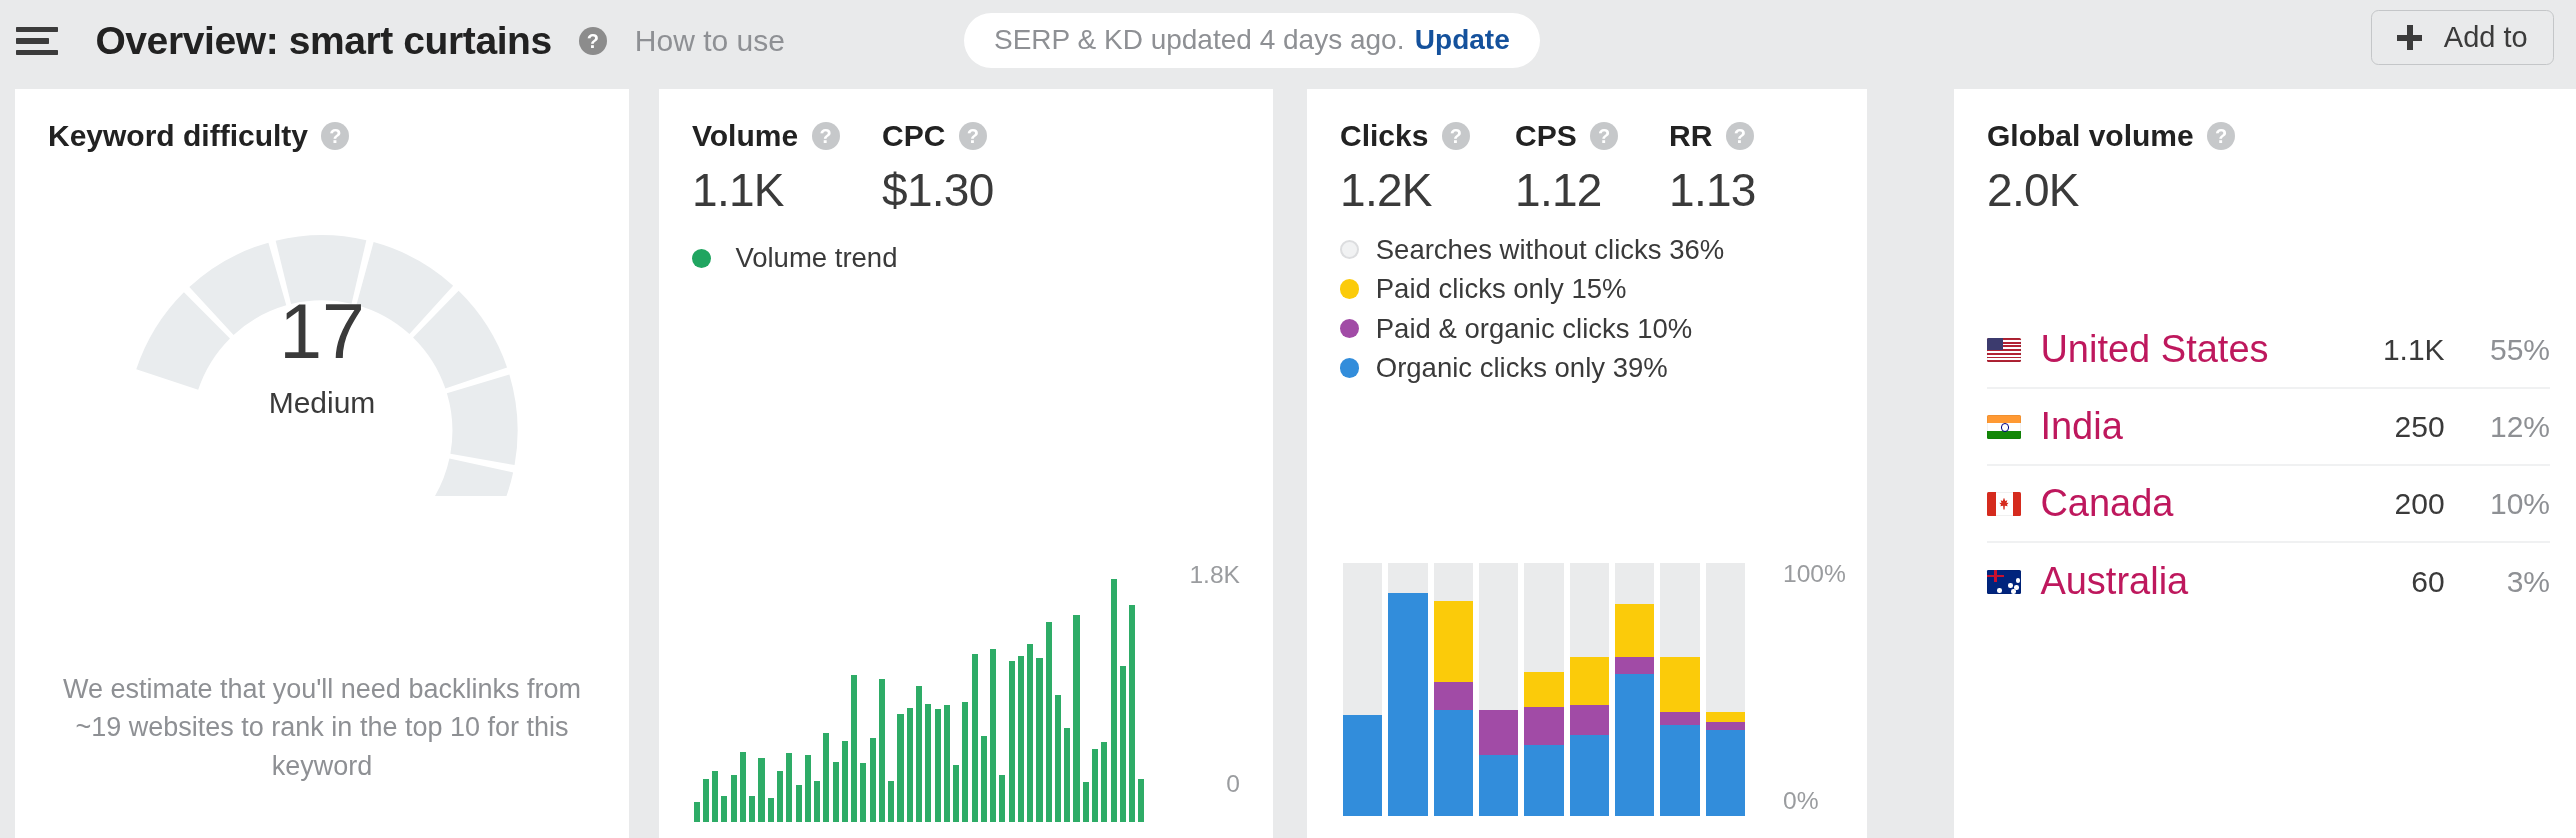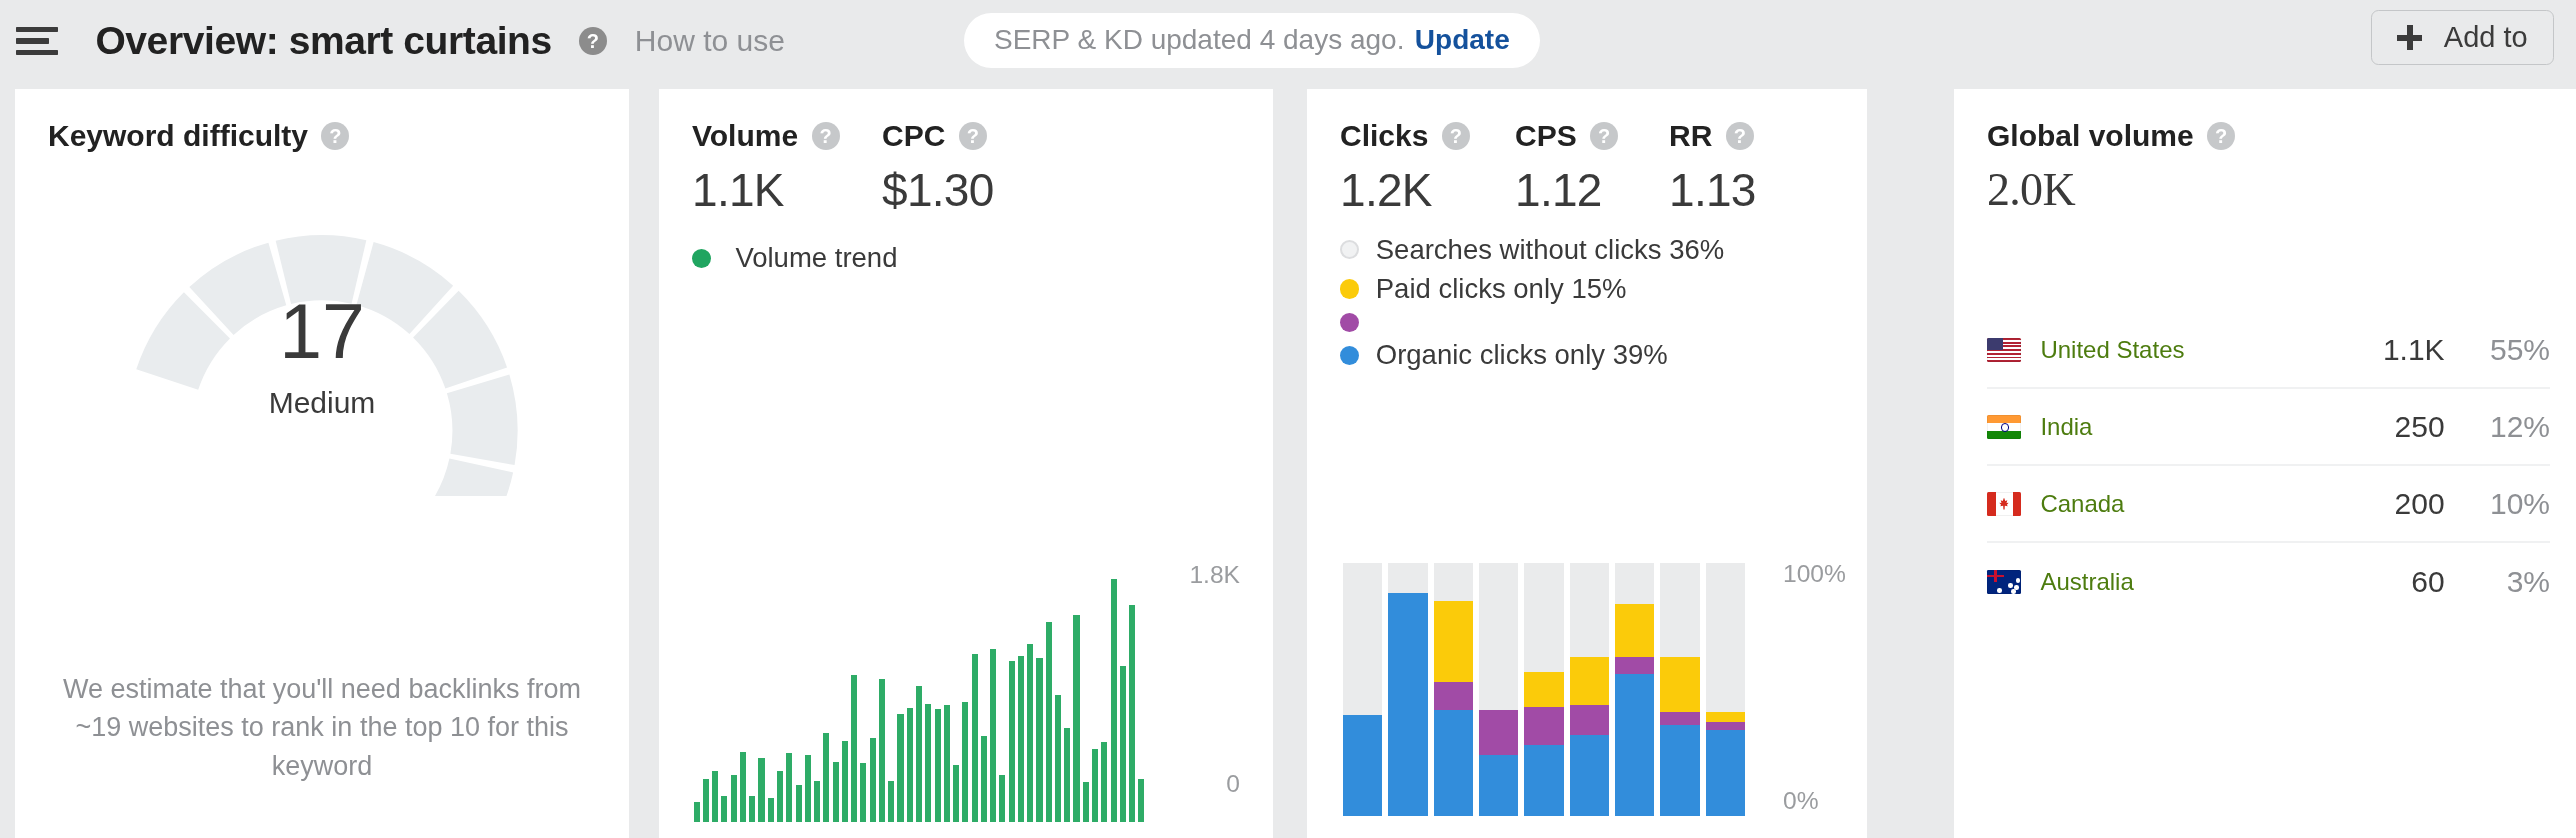--- a/index.html
+++ b/index.html
@@ -141,21 +141,21 @@
     display: flex; align-items: center;
     height: 77px;
     border-bottom: 2.2px solid #f0f1f2;
   }
   .country-row:last-child { border-bottom: none; }
   .flag {
     width: 34px; height: 24px; flex: 0 0 auto; margin-right: 19.4px;
     border-radius: 1.5px; overflow: hidden; position: relative;
     box-shadow: 0 0 0 0.7px rgba(0,0,0,.08) inset;
   }
-  .cname { font-size: 24px; color: #4d7c0f; cursor: pointer; white-space: nowrap; }
+  .cname { font-size: 38px; color: #be185d; cursor: pointer; white-space: nowrap; }
   .cspacer { flex: 1 1 auto; }
   .cvol { font-size: 30px; color: #3a3a3a; text-align: right; min-width: 112px; }
   .cpct { font-size: 30px; color: #8e9094; text-align: right; min-width: 86px; margin-left: 19.4px; }
 
   
   .flag-us { background:
       repeating-linear-gradient(to bottom, #b22234 0 1.8px, #fff 1.8px 3.7px); }
   .flag-us::after { content:""; position:absolute; left:0; top:0; width:46%; height:53%; background:#3c3b6e; }
   .flag-gb { background:#012169; }
   .flag-gb::before { content:""; position:absolute; inset:0;
@@ -360,20 +360,21 @@
         <div class="legend-row">
           <span class="legend-dot ring"></span>
           <span class="legend-text">Searches without clicks 36%</span>
         </div>
         <div class="legend-row">
           <span class="legend-dot" style="background: rgb(251, 203, 10);"></span>
           <span class="legend-text">Paid clicks only 15%</span>
         </div>
         <div class="legend-row">
           <span class="legend-dot" style="background: rgb(161, 75, 166);"></span>
+          <span class="legend-text">Paid &amp; organic clicks 10%</span>
         </div>
         <div class="legend-row">
           <span class="legend-dot" style="background: rgb(50, 141, 219);"></span>
           <span class="legend-text">Organic clicks only 39%</span>
         </div>
       </div>
   </div>
 
   <div class="stackchart" id="stackchart">
       <div class="scol">
@@ -421,21 +422,21 @@
   <div class="pct-bot">0%</div>
 
 </div>
 
 <div class="card" id="card-global">
   <div class="card-pad">
     <div class="metric-head">
       <span class="metric-title">Global volume</span>
       <span class="help-dot light">?</span>
     </div>
-    <div class="metric-big" style="margin-top:10.4px;font-family:Liberation Serif, serif;">2.0K</div>
+    <div class="metric-big" style="margin-top:10.4px;">2.0K</div>
   </div>
 
   <div class="country-list" id="country-list">
       <div class="country-row">
         <span class="flag flag-us"></span>
         <span class="cname">United States</span>
         <span class="cspacer"></span>
         <span class="cvol">1.1K</span>
         <span class="cpct">55%</span>
       </div>

